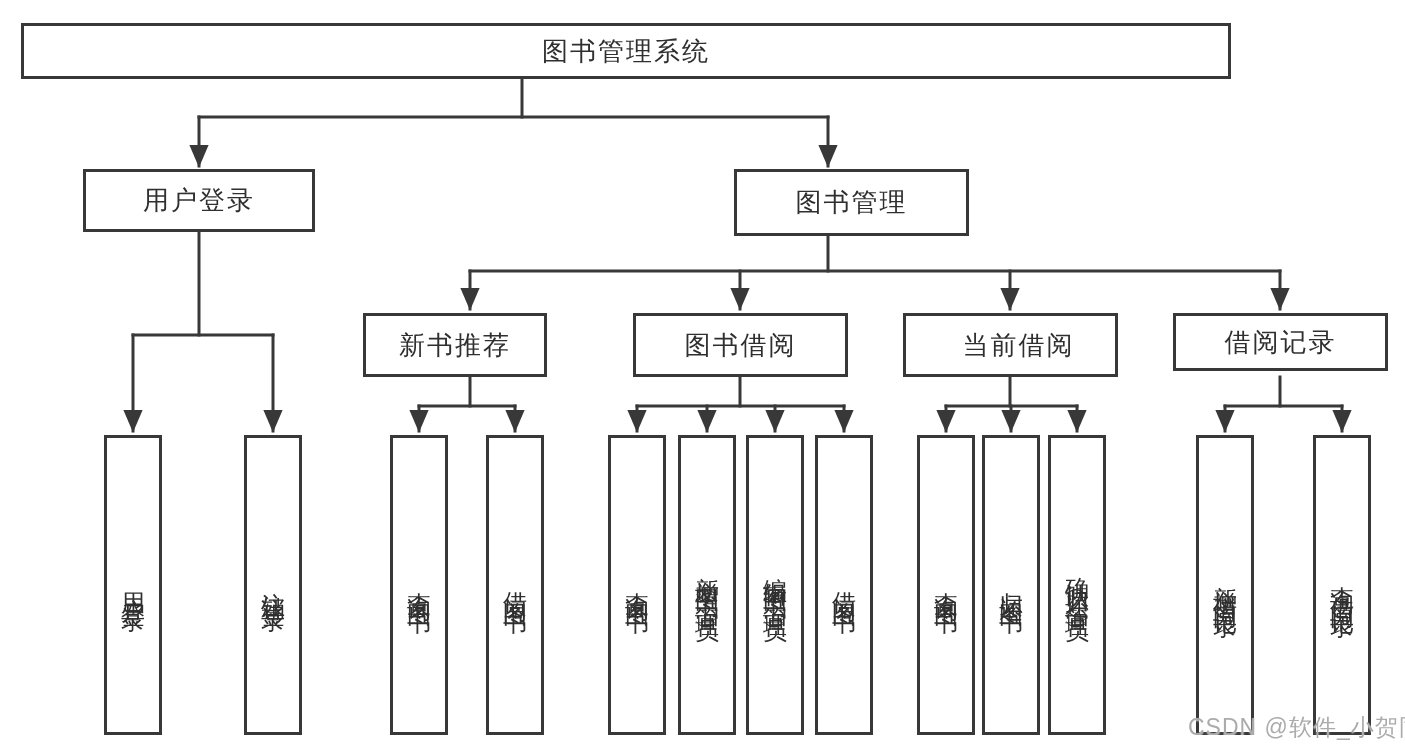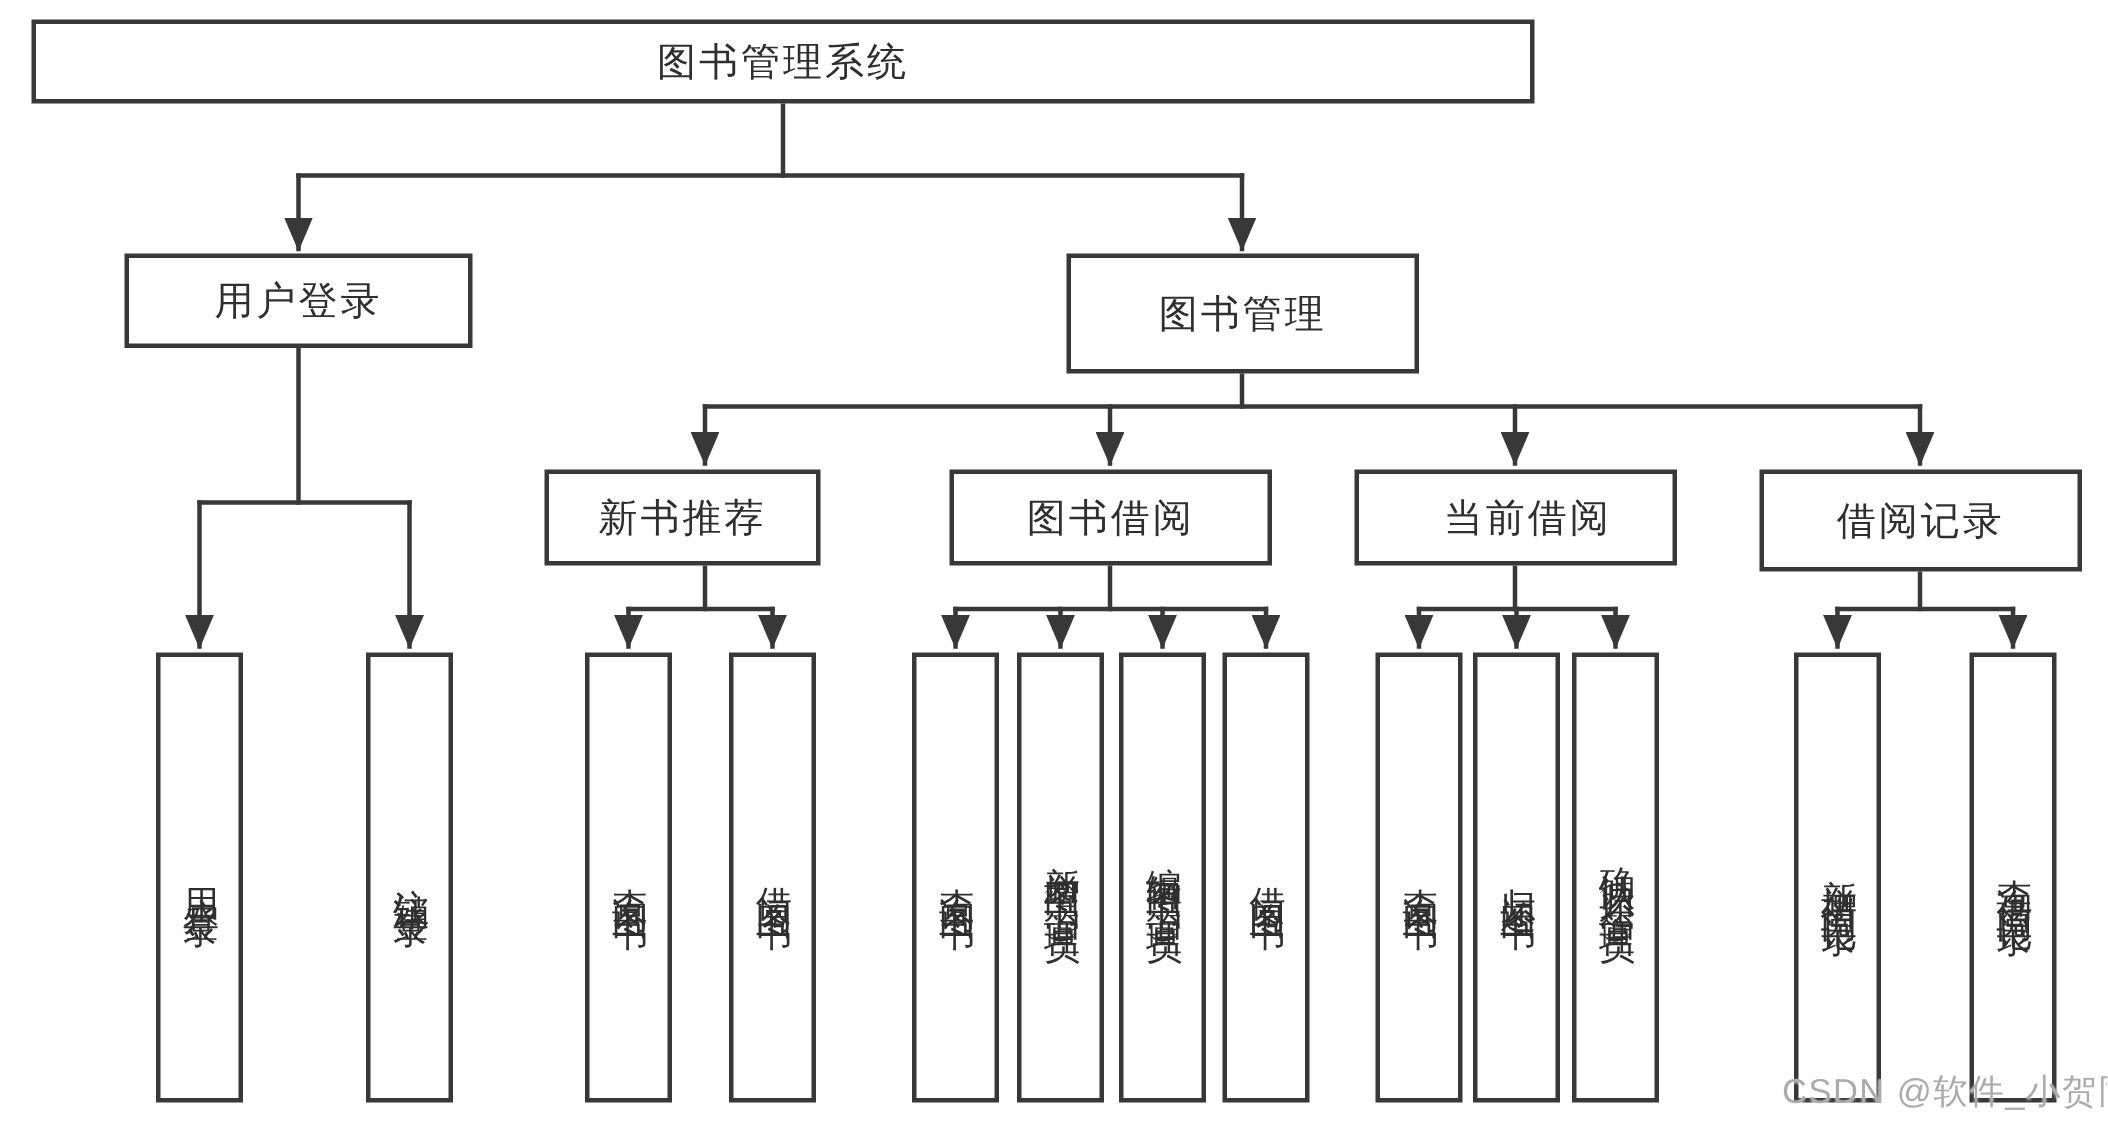--- a/index.html
+++ b/index.html
@@ -126,41 +126,41 @@
     </g>
 
     <g>
       <path class="wire" d="M1280 377 V406"></path>
       <path class="wire" d="M1225 406 H1342"></path>
       <path class="wire" d="M1225 406 V431" marker-end="url(#arrowhead)"></path>
       <path class="wire" d="M1342 406 V431" marker-end="url(#arrowhead)"></path>
     </g>
   </svg>
 
-  <div class="node" style="left:21px; top:13px; width:1002px; height:56px;">
+  <div class="node" style="left:21px; top:23px; width:1210px; height:56px;">
     <span>图书管理系统</span>
   </div>
 
   <div class="node" style="left:83px; top:169px; width:232px; height:63px;">
     <span>用户登录</span>
   </div>
-  <div class="node" style="left:711px; top:169px; width:235px; height:80px;">
+  <div class="node" style="left:734px; top:169px; width:235px; height:67px;">
     <span>图书管理</span>
   </div>
 
   <div class="node" style="left:363px; top:313px; width:184px; height:64px;">
     <span>新书推荐</span>
   </div>
   <div class="node" style="left:633px; top:313px; width:215px; height:64px;">
     <span>图书借阅</span>
   </div>
   <div class="node" style="left:903px; top:313px; width:215px; height:64px;padding-left:16px;">
     <span>当前借阅</span>
   </div>
-  <div class="node" style="left:1173px; top:313px; width:215px; height:68px;">
+  <div class="node" style="left:1173px; top:313px; width:215px; height:58px;">
     <span>借阅记录</span>
   </div>
 
   <div class="leaf" style="left:104px;">
     <span class="vtext">用户登录</span>
   </div>
   <div class="leaf" style="left:244px;">
     <span class="vtext">注销登录</span>
   </div>
 

